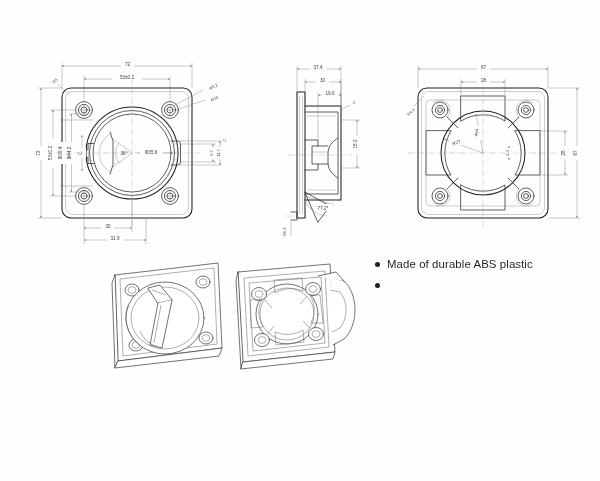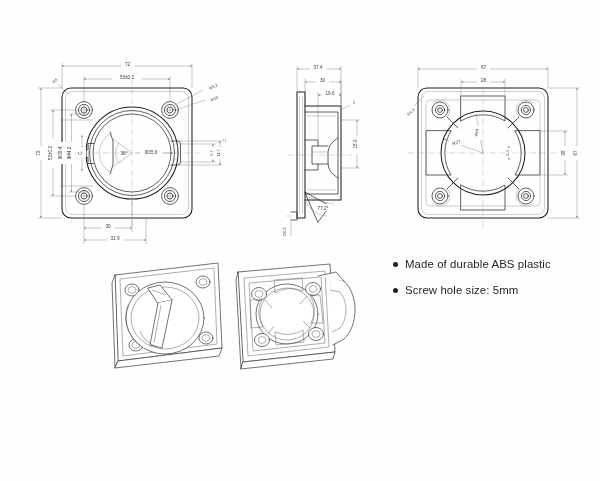--- a/index.html
+++ b/index.html
@@ -83,21 +83,21 @@
     fill: none;
     stroke: #6a6a6a;
     stroke-width: 0.55;
     stroke-linejoin: round;
   }
   .arrow { fill: #6f6f6f; }
 
   
   #specs {
     position: absolute;
-    left: 393px;
+    left: 375px;
     top: 258px;
     width: 205px;
   }
   .spec-row {
     display: flex;
     align-items: baseline;
     margin-bottom: 12px;
   }
   .spec-bullet {
     width: 5px;
@@ -481,18 +481,17 @@
   <div id="specs">
 
     <div class="spec-row">
       <span class="spec-bullet"></span>
       <span class="spec-label">Made of durable ABS plastic</span>
     </div>
 
 
     <div class="spec-row">
       <span class="spec-bullet"></span>
-      <span class="spec-label">Screw hole size: 5mm</span>
     </div>
 
   </div>
 
 </div>
 
 </body></html>

